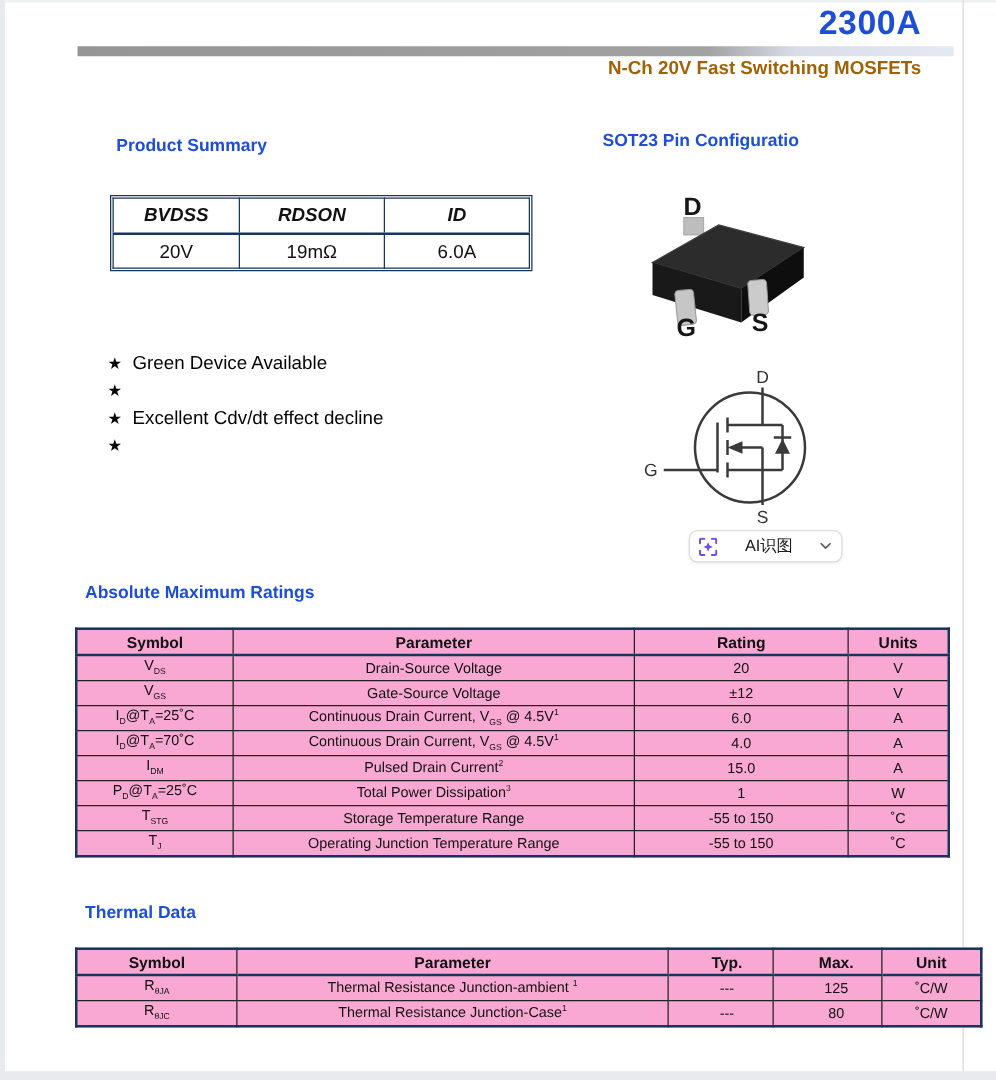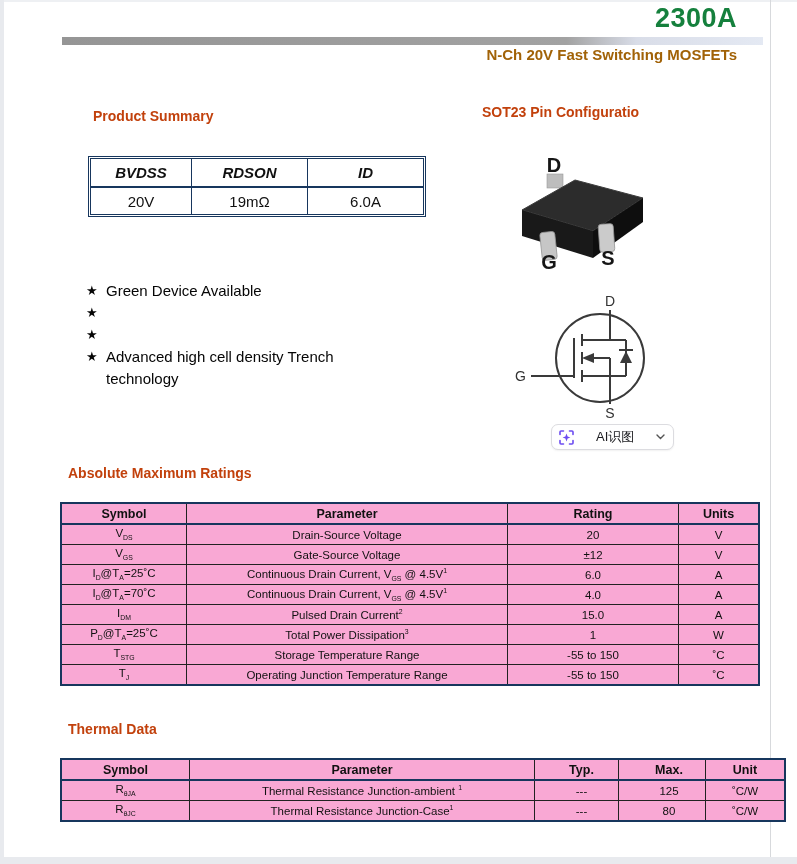--- a/index.html
+++ b/index.html
@@ -9,30 +9,30 @@
     font-family:"Liberation Sans", sans-serif;color:#111;overflow:hidden;
   }
   
   .edge-left{position:absolute;left:0;top:0;width:4px;height:864px;background:#e8eaee;}
   .edge-top{position:absolute;left:0;top:0;width:797px;height:2px;background:#eef0f3;}
   .edge-bottom{position:absolute;left:0;top:857px;width:797px;height:7px;background:#e8eaee;}
   .edge-right-line{position:absolute;left:770px;top:0;width:1px;height:857px;background:#d7d9dc;}
 
   .doc-title{
     position:absolute;top:3px;right:60px;font-size:27px;font-weight:700;
-    letter-spacing:0.5px;color:#15803d;
+    letter-spacing:0.5px;color:#1d4ed8;
   }
   .rule{
     position:absolute;left:62px;top:37px;width:701px;height:8px;
     background:linear-gradient(to right,#959595 0%,#a2a2a2 72%,#d9dde8 82%,#e4e9f3 100%);
   }
   .doc-subtitle{
     position:absolute;top:46px;right:60px;font-size:15px;font-weight:700;color:#a16207;
   }
-  .section-heading{position:absolute;font-size:14px;font-weight:700;color:#c2410c;}
+  .section-heading{position:absolute;font-size:14px;font-weight:700;color:#1d4ed8;}
   .h-product{left:93px;top:108px;}
   .h-sot{left:482px;top:104px;}
   .h-amr{left:68px;top:465px;}
   .h-thermal{left:68px;top:721px;}
 
   
   table{border-collapse:collapse;table-layout:fixed;}
   th,td{padding:0 2px;text-align:center;vertical-align:middle;overflow:hidden;white-space:nowrap;}
   sub{font-size:0.6em;}
   sup{font-size:0.6em;}
@@ -133,24 +133,24 @@
   <ul class="features" id="features-list">
       <li>
         <span class="star">★</span>
         <span class="ftext">Green Device Available</span>
       </li>
       <li>
         <span class="star">★</span>
       </li>
       <li>
         <span class="star">★</span>
-      </li>
-      <li>
-        <span class="star">★</span>
-        <span class="ftext">Advanced high cell density Trench technology</span>
+        <span class="ftext">Excellent Cdv/dt effect decline</span>
+      </li>
+      <li>
+        <span class="star">★</span>
       </li>
     </ul>
 
   <svg class="sym-art" width="210" height="130" viewBox="0 0 210 130">
     <g stroke="#3a3a3a" stroke-width="2" fill="none">
       <circle cx="105" cy="66" r="44"></circle>
       <line x1="115" y1="48" x2="115" y2="18"></line>
       <line x1="115" y1="84" x2="115" y2="112"></line>
       <line x1="36" y1="84" x2="79" y2="84"></line>
       <line x1="79" y1="46" x2="79" y2="86"></line>

